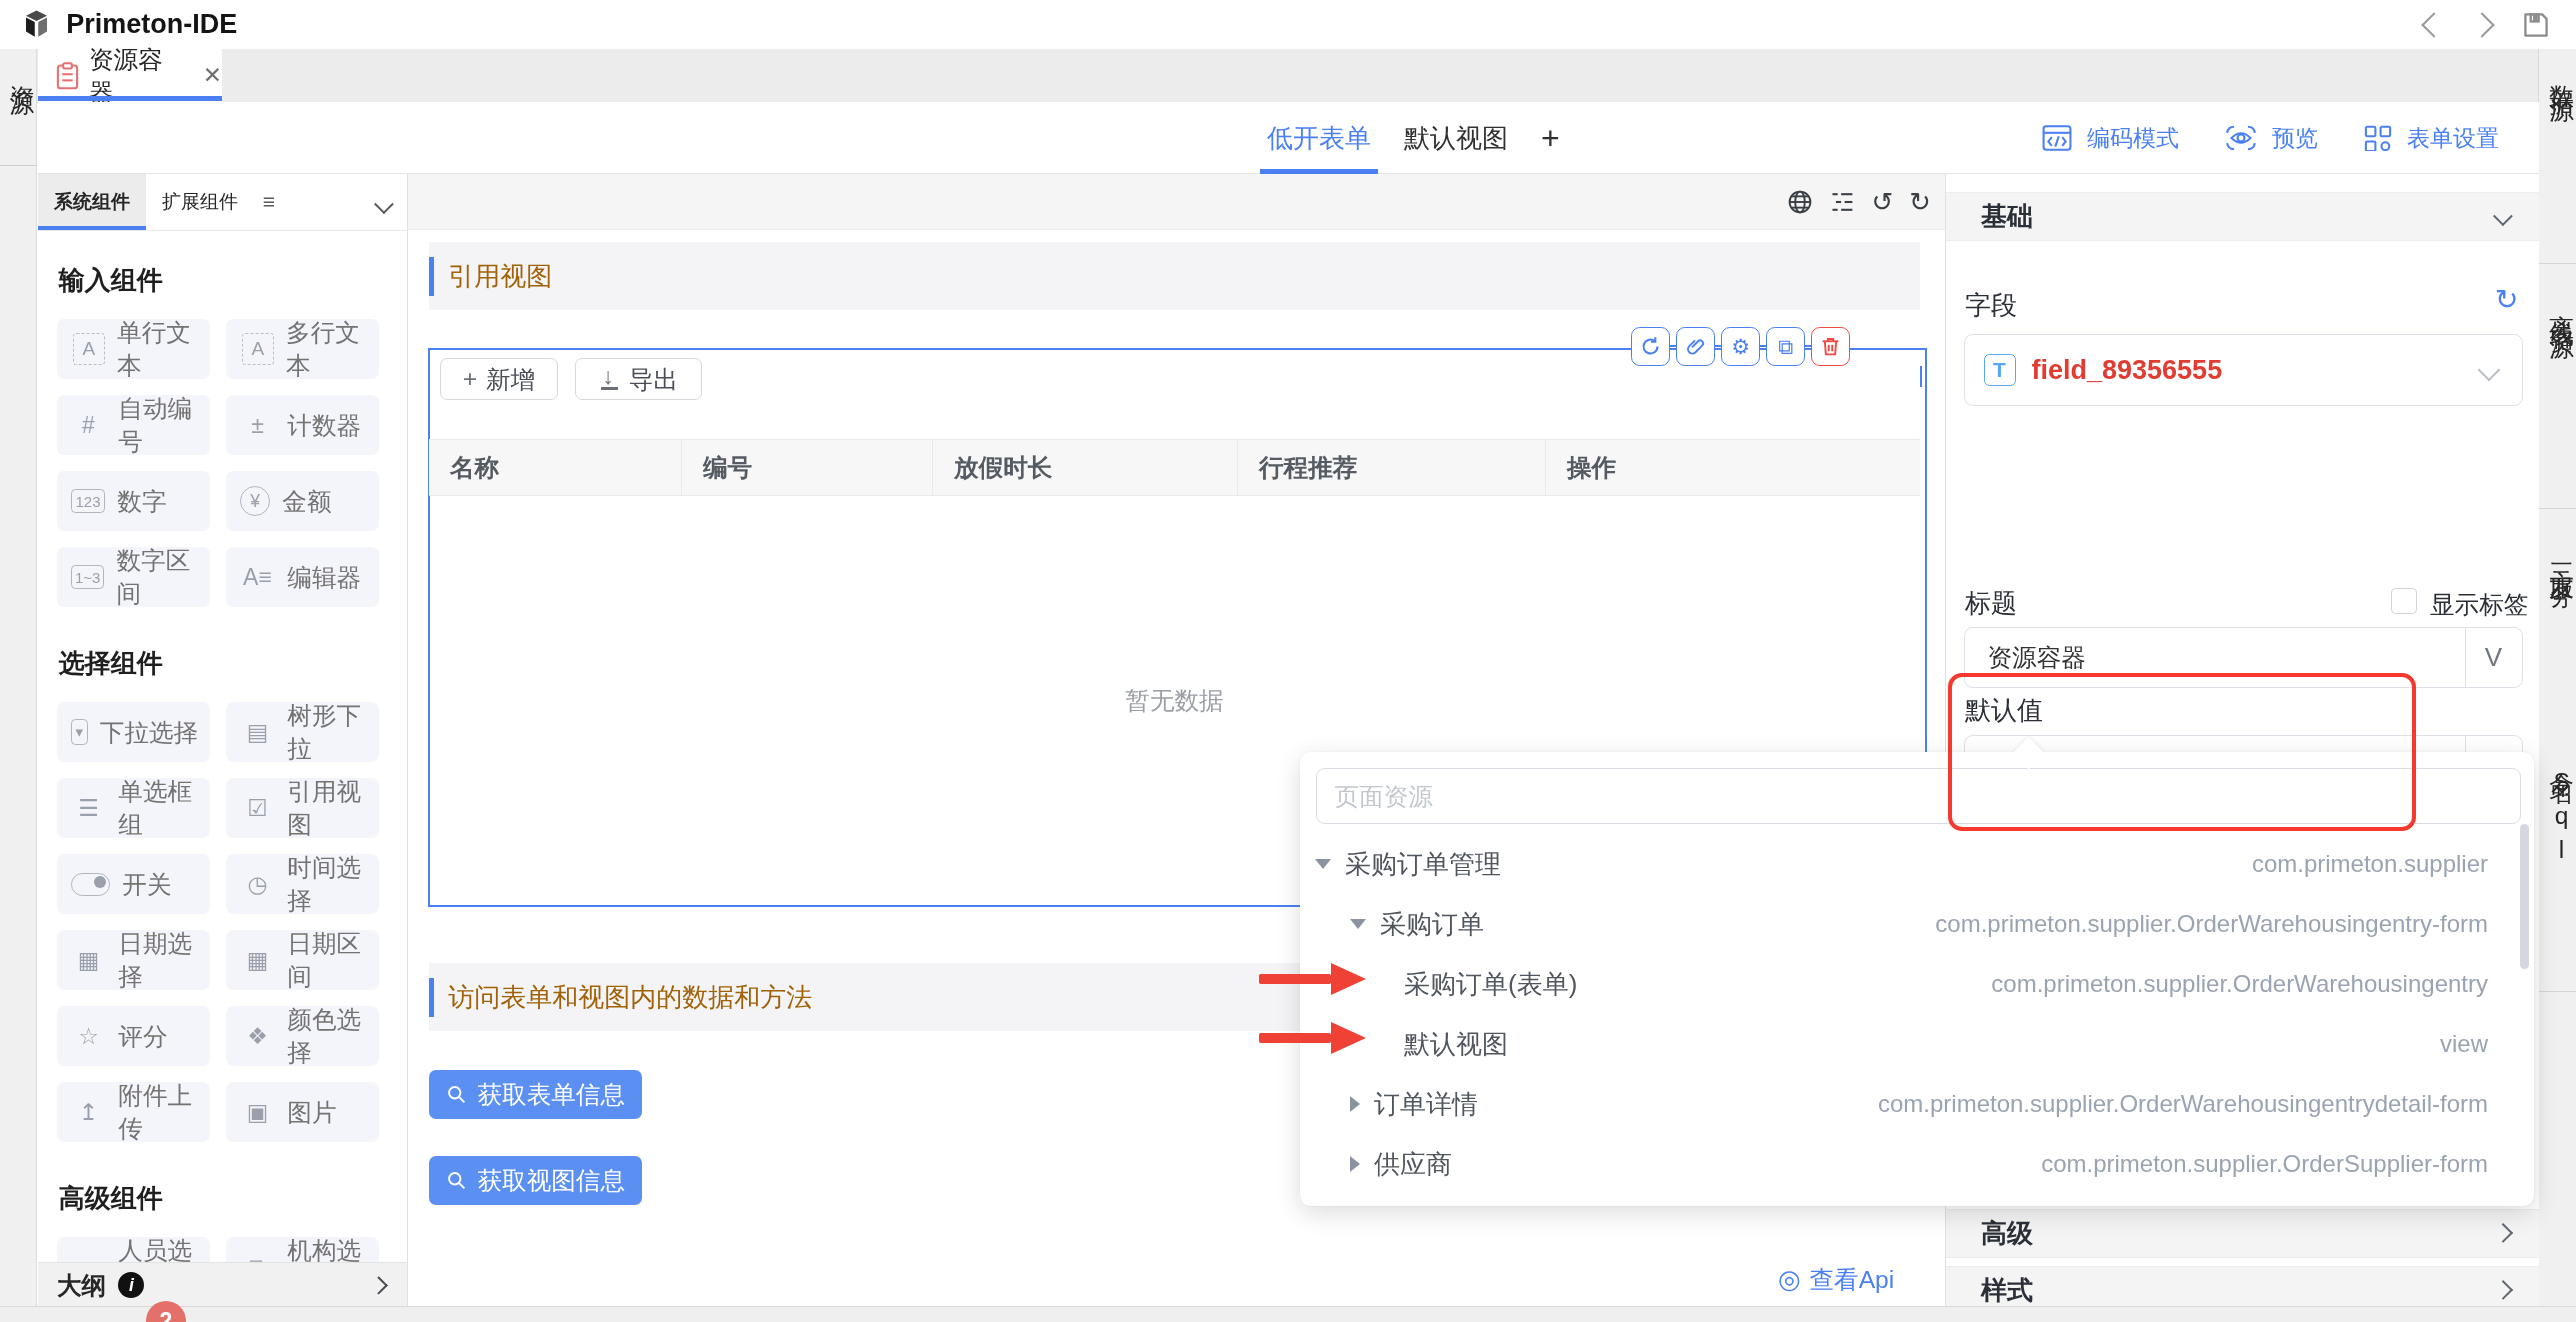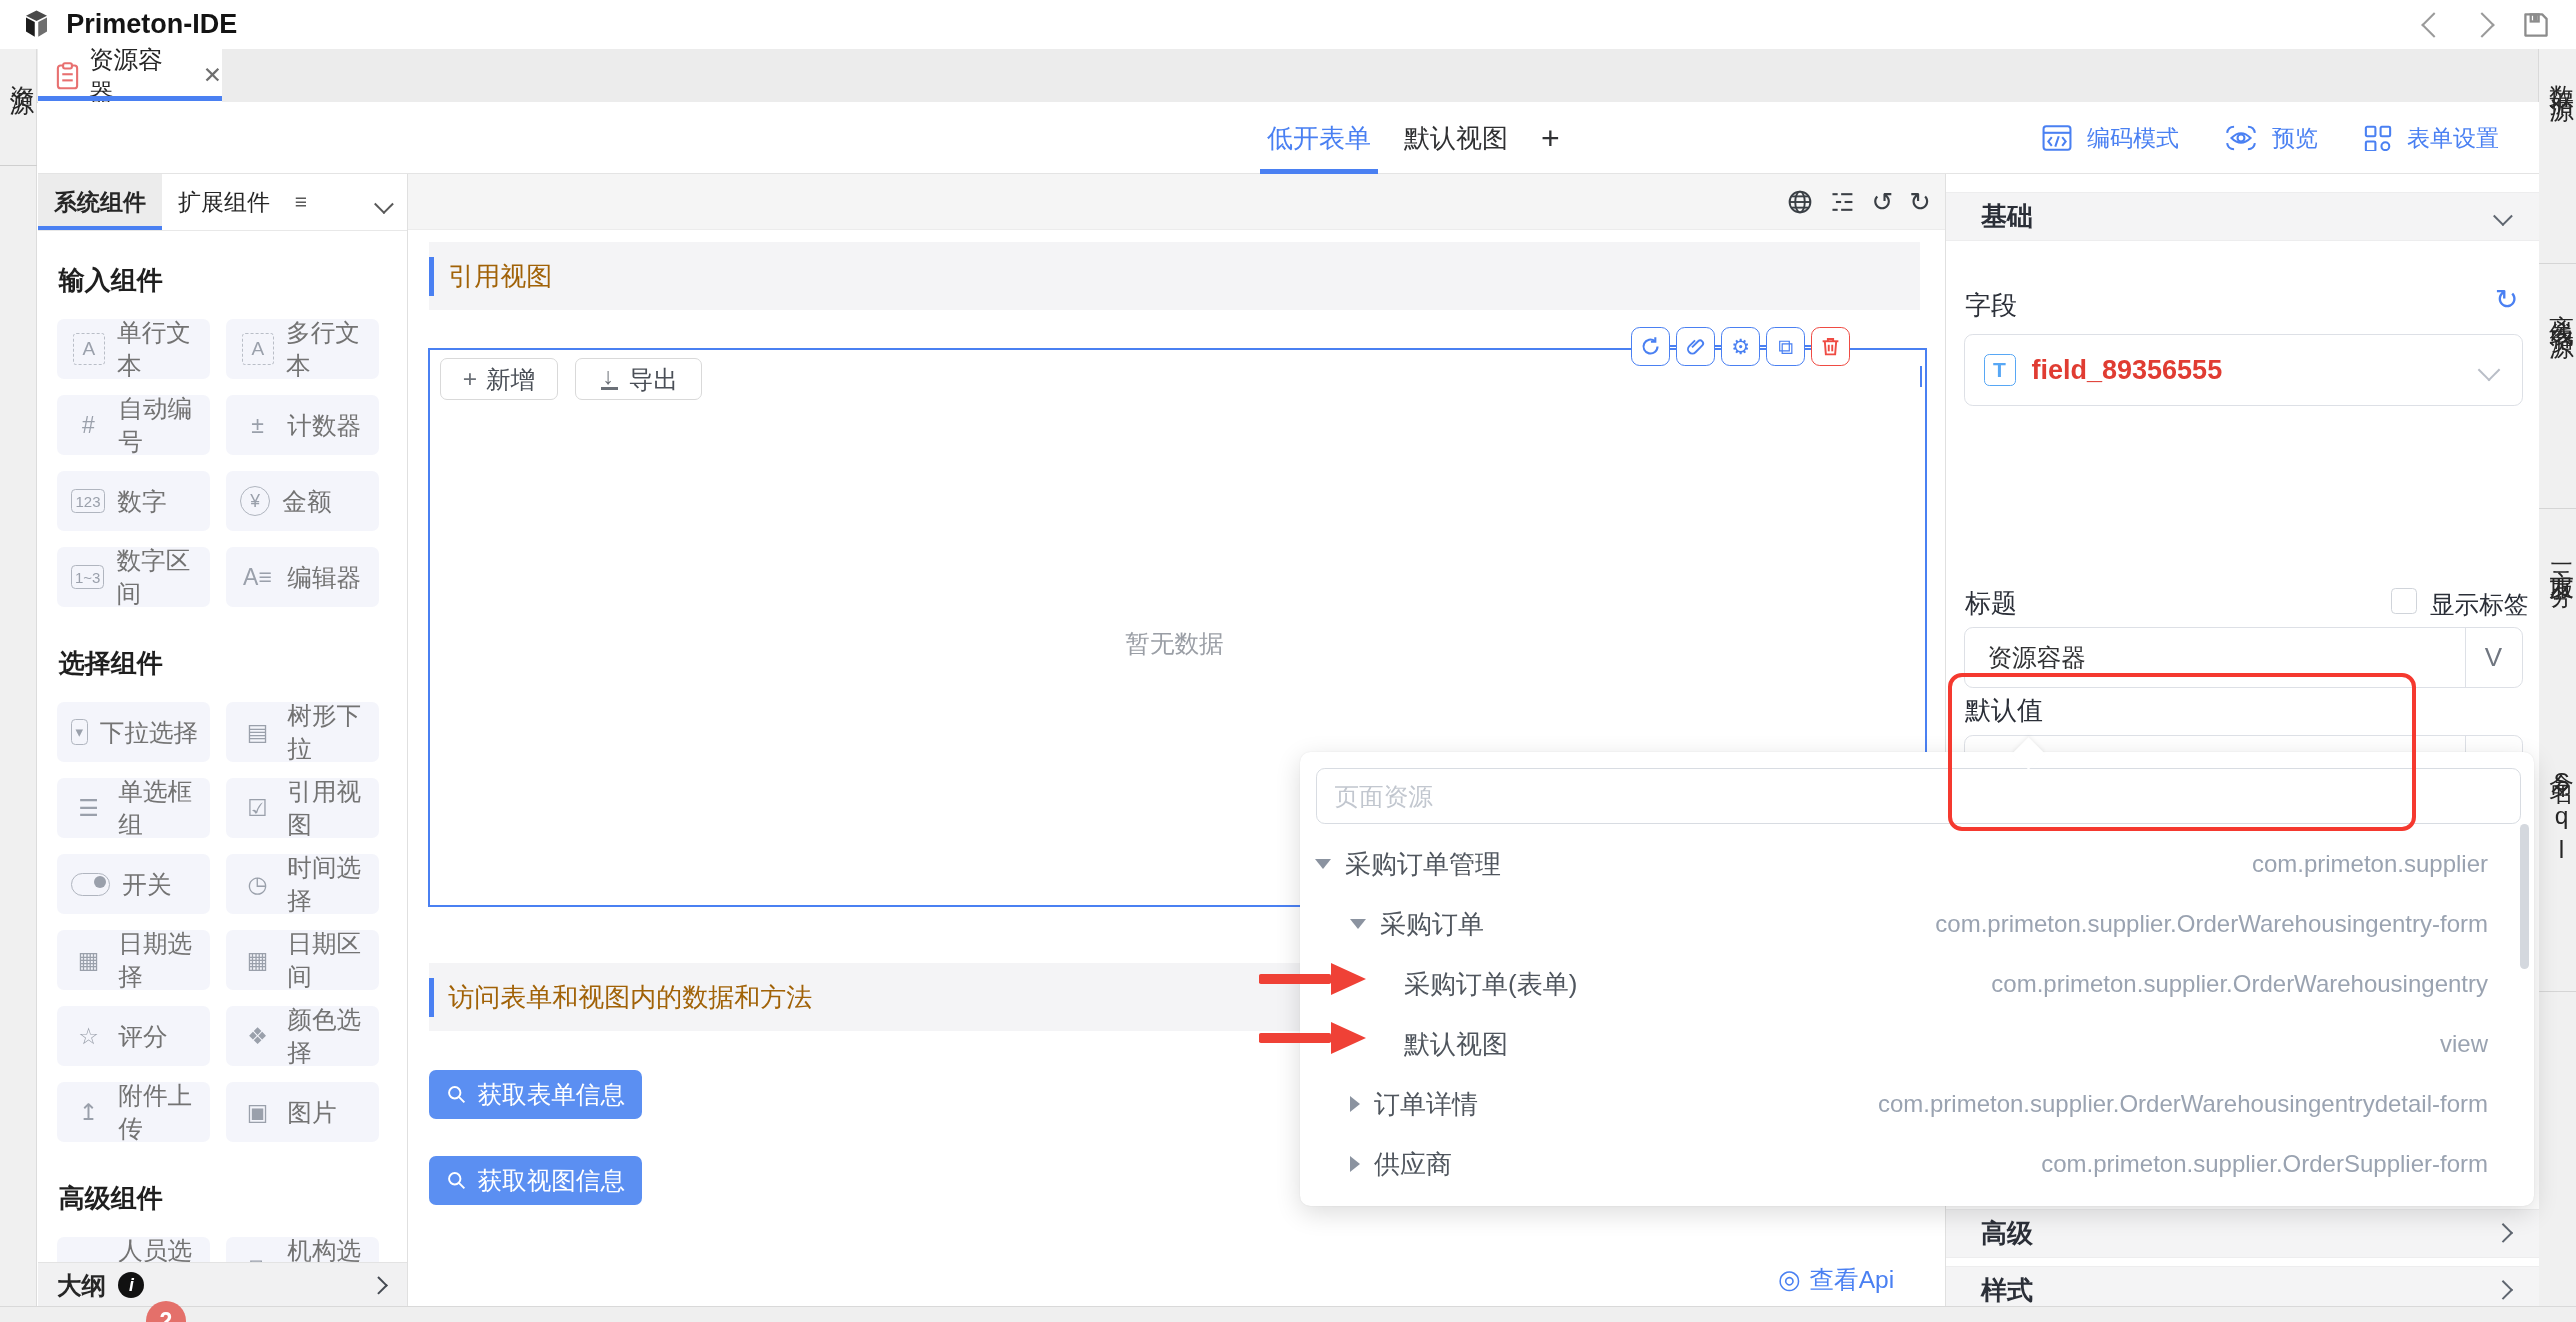--- a/index.html
+++ b/index.html
@@ -41,21 +41,21 @@
   .vtab.active{color:#4a80f2;}
   .vtab.active::after{content:"";position:absolute;left:-7px;right:-7px;bottom:0;height:5.3px;background:#4a80f2;}
   .vtab.add{font-size:32px;color:#303133;}
   #top-actions{position:absolute;right:40px;top:0;height:72px;display:flex;align-items:center;gap:46px;}
   .top-action{display:flex;flex-direction:row;align-items:center;gap:15px;color:#4a80f2;}
   .top-action .lbl{font-size:23px;color:#4a80f2;}
 
   
   #left-panel{left:38px;top:174px;width:370px;height:1133px;background:#fff;border-right:0.9px solid #e0e0e0;box-sizing:border-box;overflow:hidden;}
   #panel-tabs{height:56px;border-bottom:0.9px solid #e8e8e8;display:flex;align-items:stretch;position:relative;}
-  .ptab{font-size:23px;color:#262626;display:flex;align-items:center;padding:0 16px;position:relative;}
+  .ptab{font-size:19px;color:#262626;display:flex;align-items:center;padding:0 16px;position:relative;}
   .ptab.active{background:#ececec;font-weight:600;}
   .ptab.active::after{content:"";position:absolute;left:0;right:0;bottom:0;height:4.4px;background:#4a80f2;}
   #panel-menu{align-self:center;margin-left:8.8px;font-size:21px;color:#595959;}
   #panel-collapse{position:absolute;right:16px;top:23px;width:12.3px;height:12.3px;border-left:2.6px solid #595959;border-bottom:2.6px solid #595959;transform:rotate(-45deg);}
   #panel-body{padding:32px 0 0 19px;}
   .sec-title{font-size:26px;font-weight:600;color:#1f1f1f;margin:0 0 21px 1.8px;}
   .cards{display:grid;grid-template-columns:153px 153px;gap:16px;margin-bottom:39px;}
   .card{height:60px;background:#f4f5fb;border-radius:7px;display:flex;align-items:center;gap:12.3px;padding-left:14px;box-sizing:border-box;}
   .card .ic{color:#9aa0ab;font-size:23px;min-width:35px;display:flex;justify-content:center;align-items:center;}
   .ic.dashed{border:1.8px dashed #b9bec7;border-radius:3.5px;width:30px;height:30px;min-width:30px;font-size:19px;margin-left:1.8px;}
@@ -422,20 +422,27 @@
     <div class="tb-btn" style="left:32px;top:184px;width:118px;">
       <span class="sign">+</span>
       <span>新增</span>
     </div>
     <div class="tb-btn" style="left:167px;top:184px;width:127px;">
       <span class="dl"></span>
       <span>导出</span>
     </div>
 
     <div id="table">
+      <div id="thead">
+        <div class="th" style="width:253px;">名称</div>
+        <div class="th" style="width:251px;">编号</div>
+        <div class="th" style="width:305px;">放假时长</div>
+        <div class="th" style="width:308px;">行程推荐</div>
+        <div class="th" style="width:374px;">操作</div>
+      </div>
       <div id="tbody">
         <span id="empty-text">暂无数据</span>
       </div>
     </div>
 
     <div class="sec-header" style="top:789px;">
       <span class="bar"></span>
       <span class="txt">访问表单和视图内的数据和方法</span>
     </div>
 

